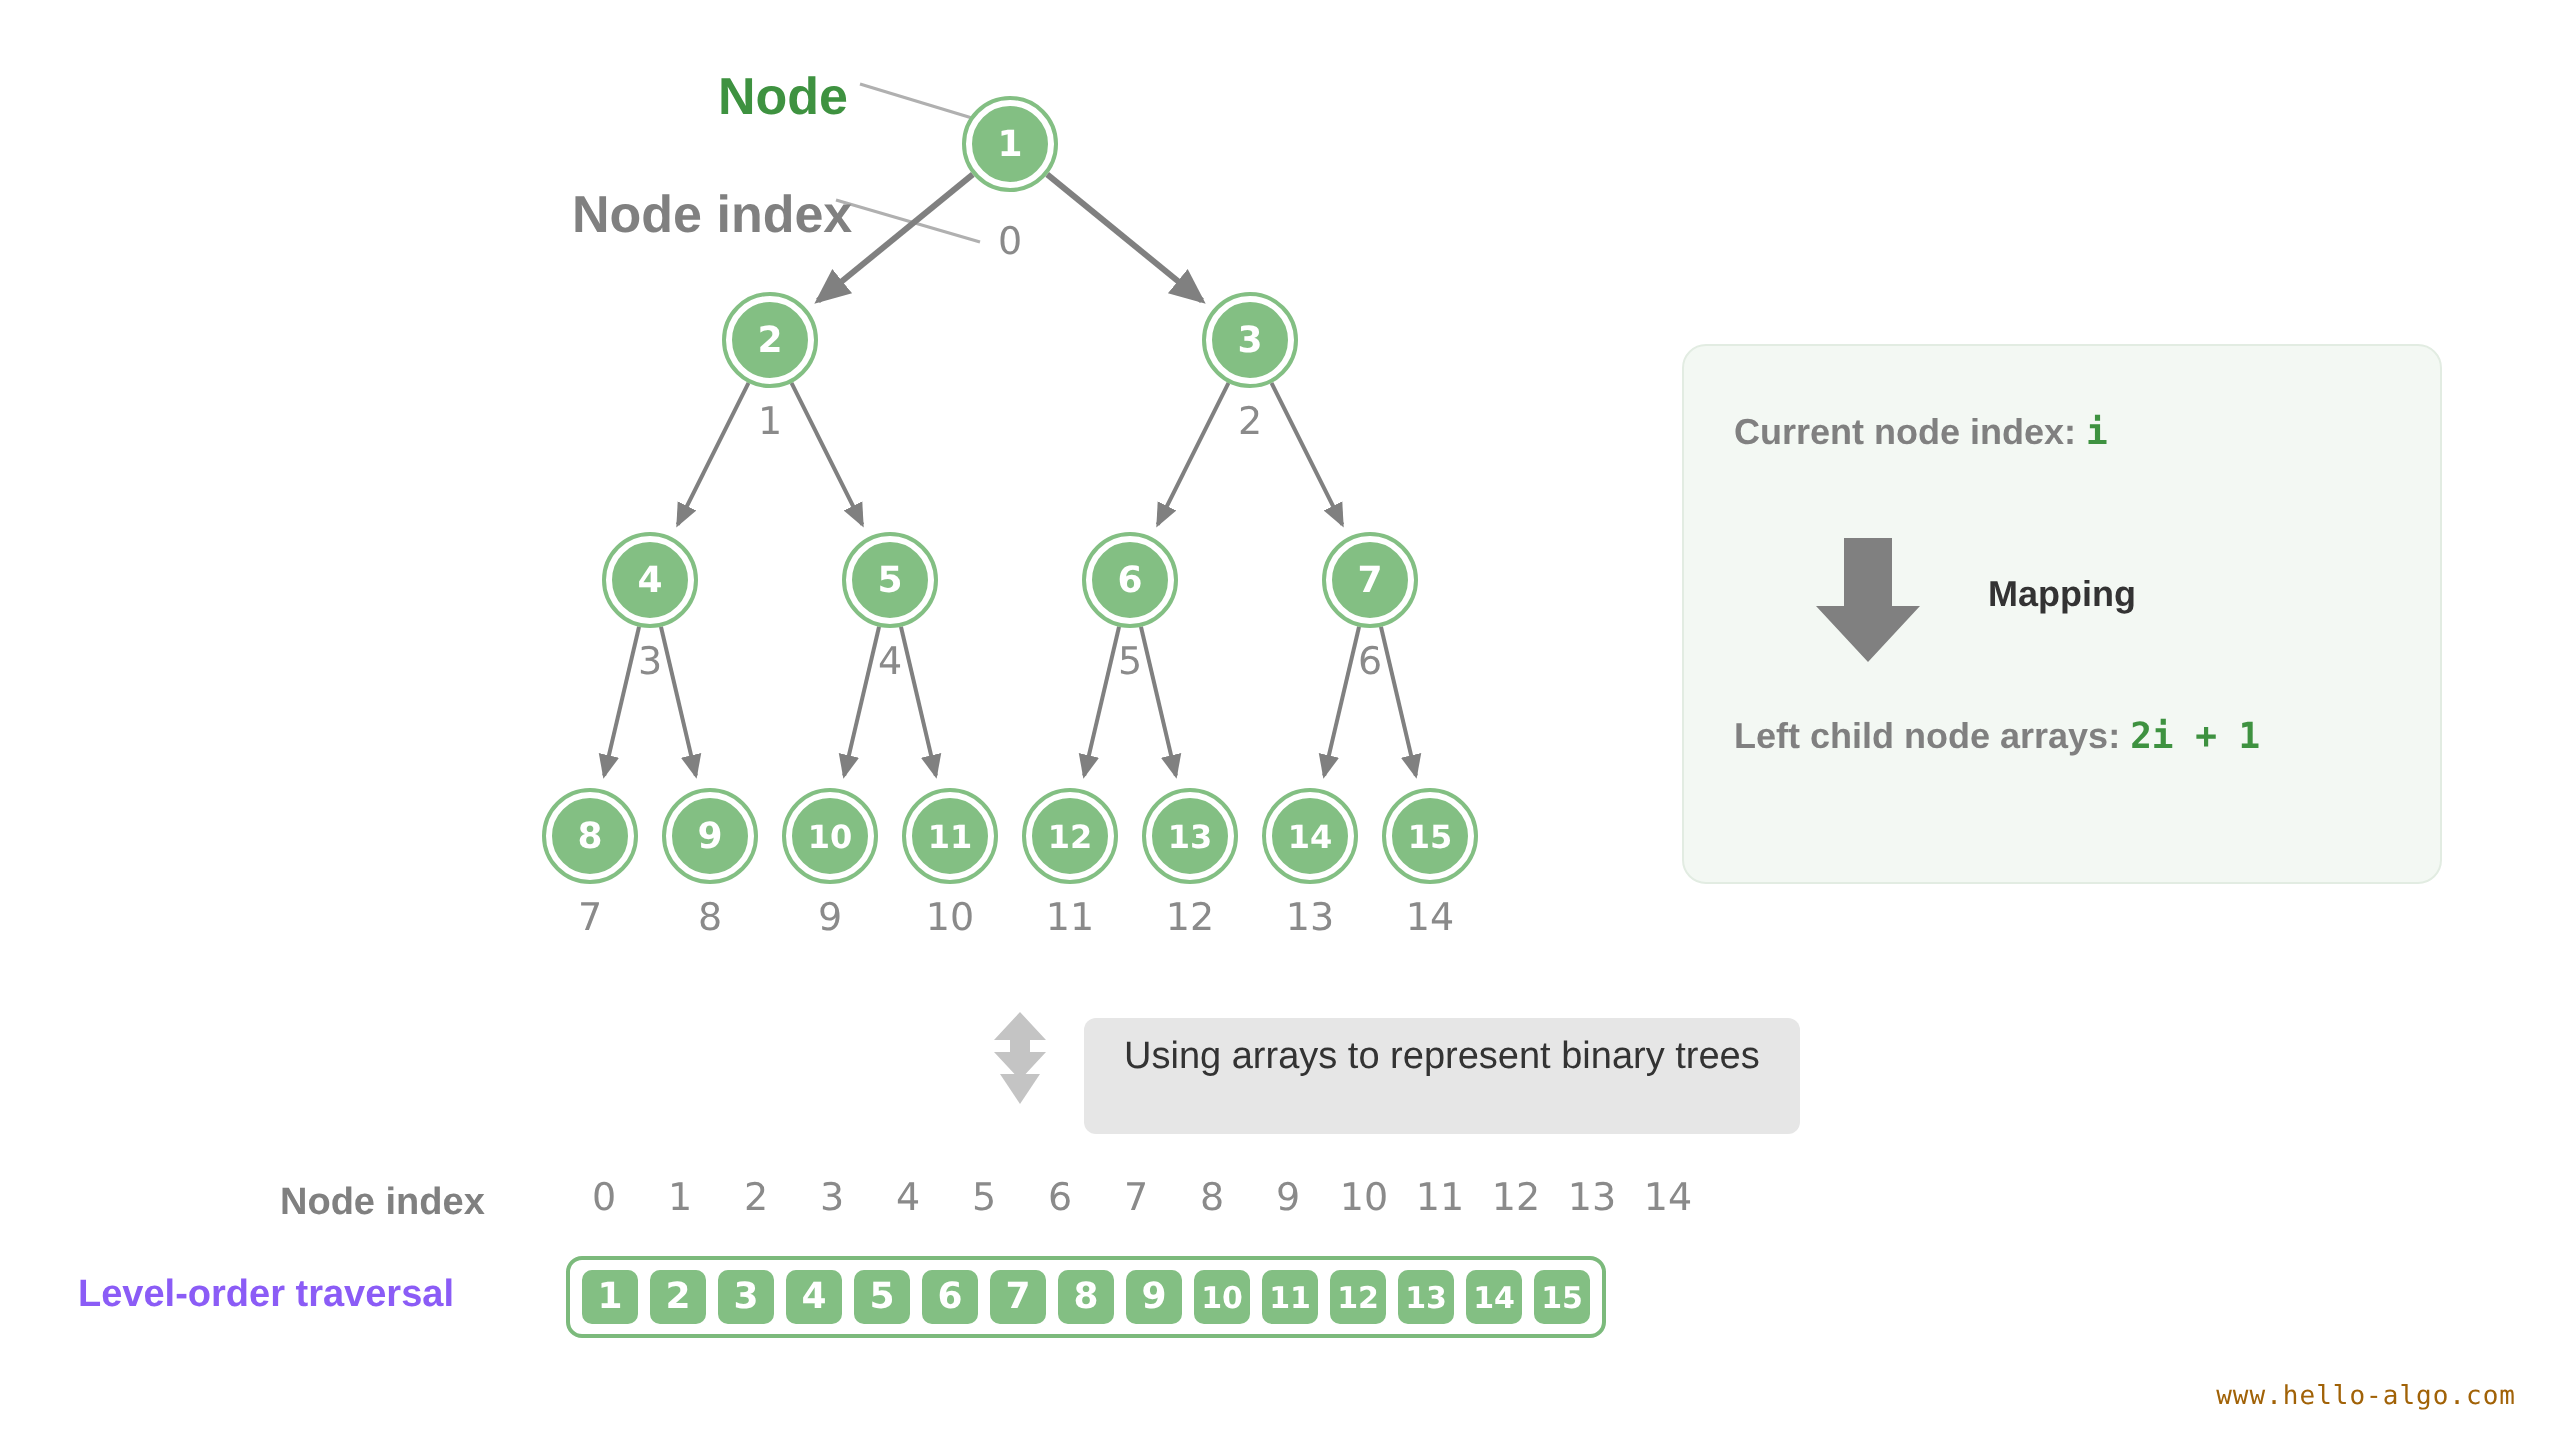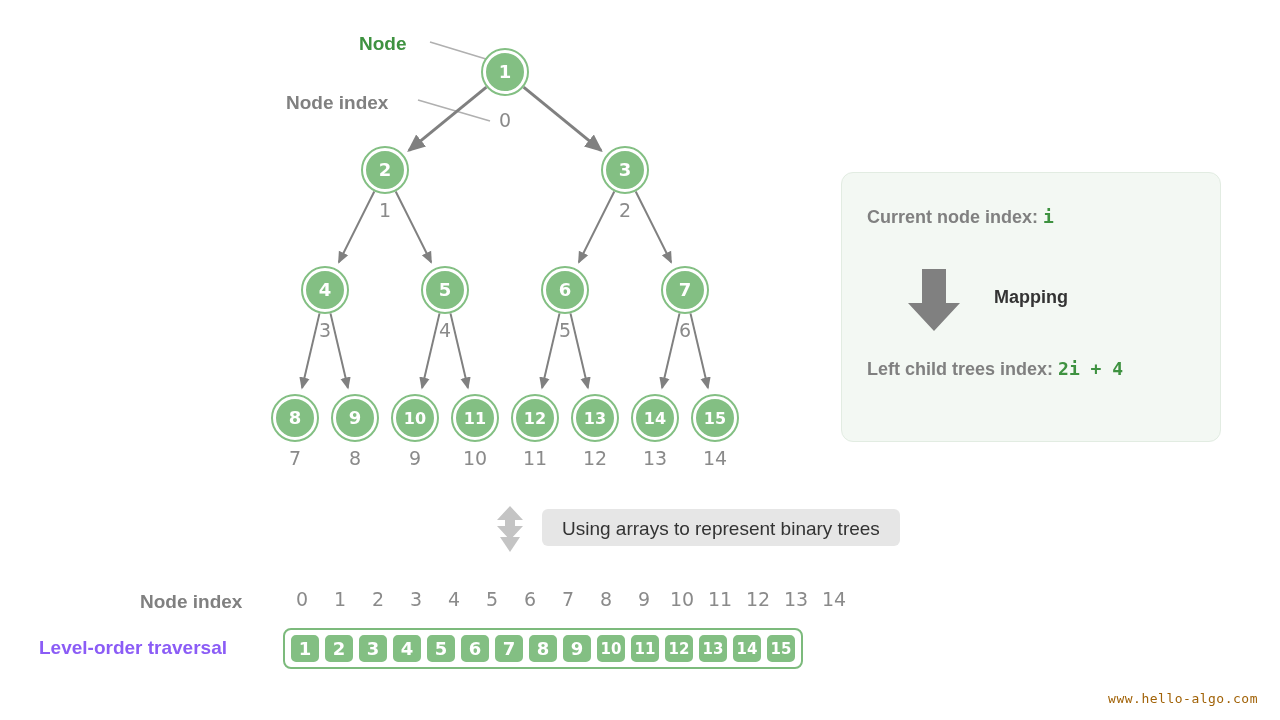--- a/index.html
+++ b/index.html
@@ -27,21 +27,21 @@
     position: absolute;
     left: 0; top: 0;
     width: 1280px;
     height: 720px;
   }
 
   
   .anno-label {
     position: absolute;
     font-weight: bold;
-    font-size: 19px;
+    font-size: 26px;
     white-space: nowrap;
   }
   #label-node {
     left: 359px; top: 33px;
     color: #3e9240;
   }
   #label-node-index {
     left: 286px; top: 92px;
     color: #808080;
   }
@@ -115,21 +115,21 @@
     position: absolute;
     left: 0;
     top: 0;
   }
   #transition-pill {
     position: absolute;
     left: 52px;
     top: 4px;
     background: #e6e6e6;
     border-radius: 6px;
-    padding: 9px 20px 6px 20px;
+    padding: 9px 20px 27px 20px;
     font-size: 19px;
     color: #333333;
     white-space: nowrap;
   }
 
   
   #bottom-area {
     position: absolute;
     left: 0;
     top: 588px;
@@ -344,21 +344,21 @@
         <path d="M20,4 L44,4 L44,38 L58,38 L32,66 L6,38 L20,38 Z" fill="#808080"></path>
       </svg>
       <div id="mapping-label">Mapping</div>
     </div>
 
     <div id="info-line-current">
       <span>Current node index</span><span>: </span><span class="val">i</span>
     </div>
 
     <div class="formula-line" id="formula-left">
-      <span>Left child trees index</span><span>: </span><span class="formula-val">2i + 4</span>
+      <span>Left child node arrays</span><span>: </span><span class="formula-val">2i + 1</span>
     </div>
 
   </div>
 
   <div id="transition-row">
     <svg id="double-arrow" width="40" height="48" viewBox="0 0 40 48">
       <path d="M20,1 L33,15 L25,15 L25,21 L33,21 L20,35 L7,21 L15,21 L15,15 L7,15 Z" fill="#c4c4c4"></path>
       <path d="M20,47 L10,32 L30,32 Z" fill="#c4c4c4"></path>
     </svg>
     <div id="transition-pill">Using arrays to represent binary trees</div>

